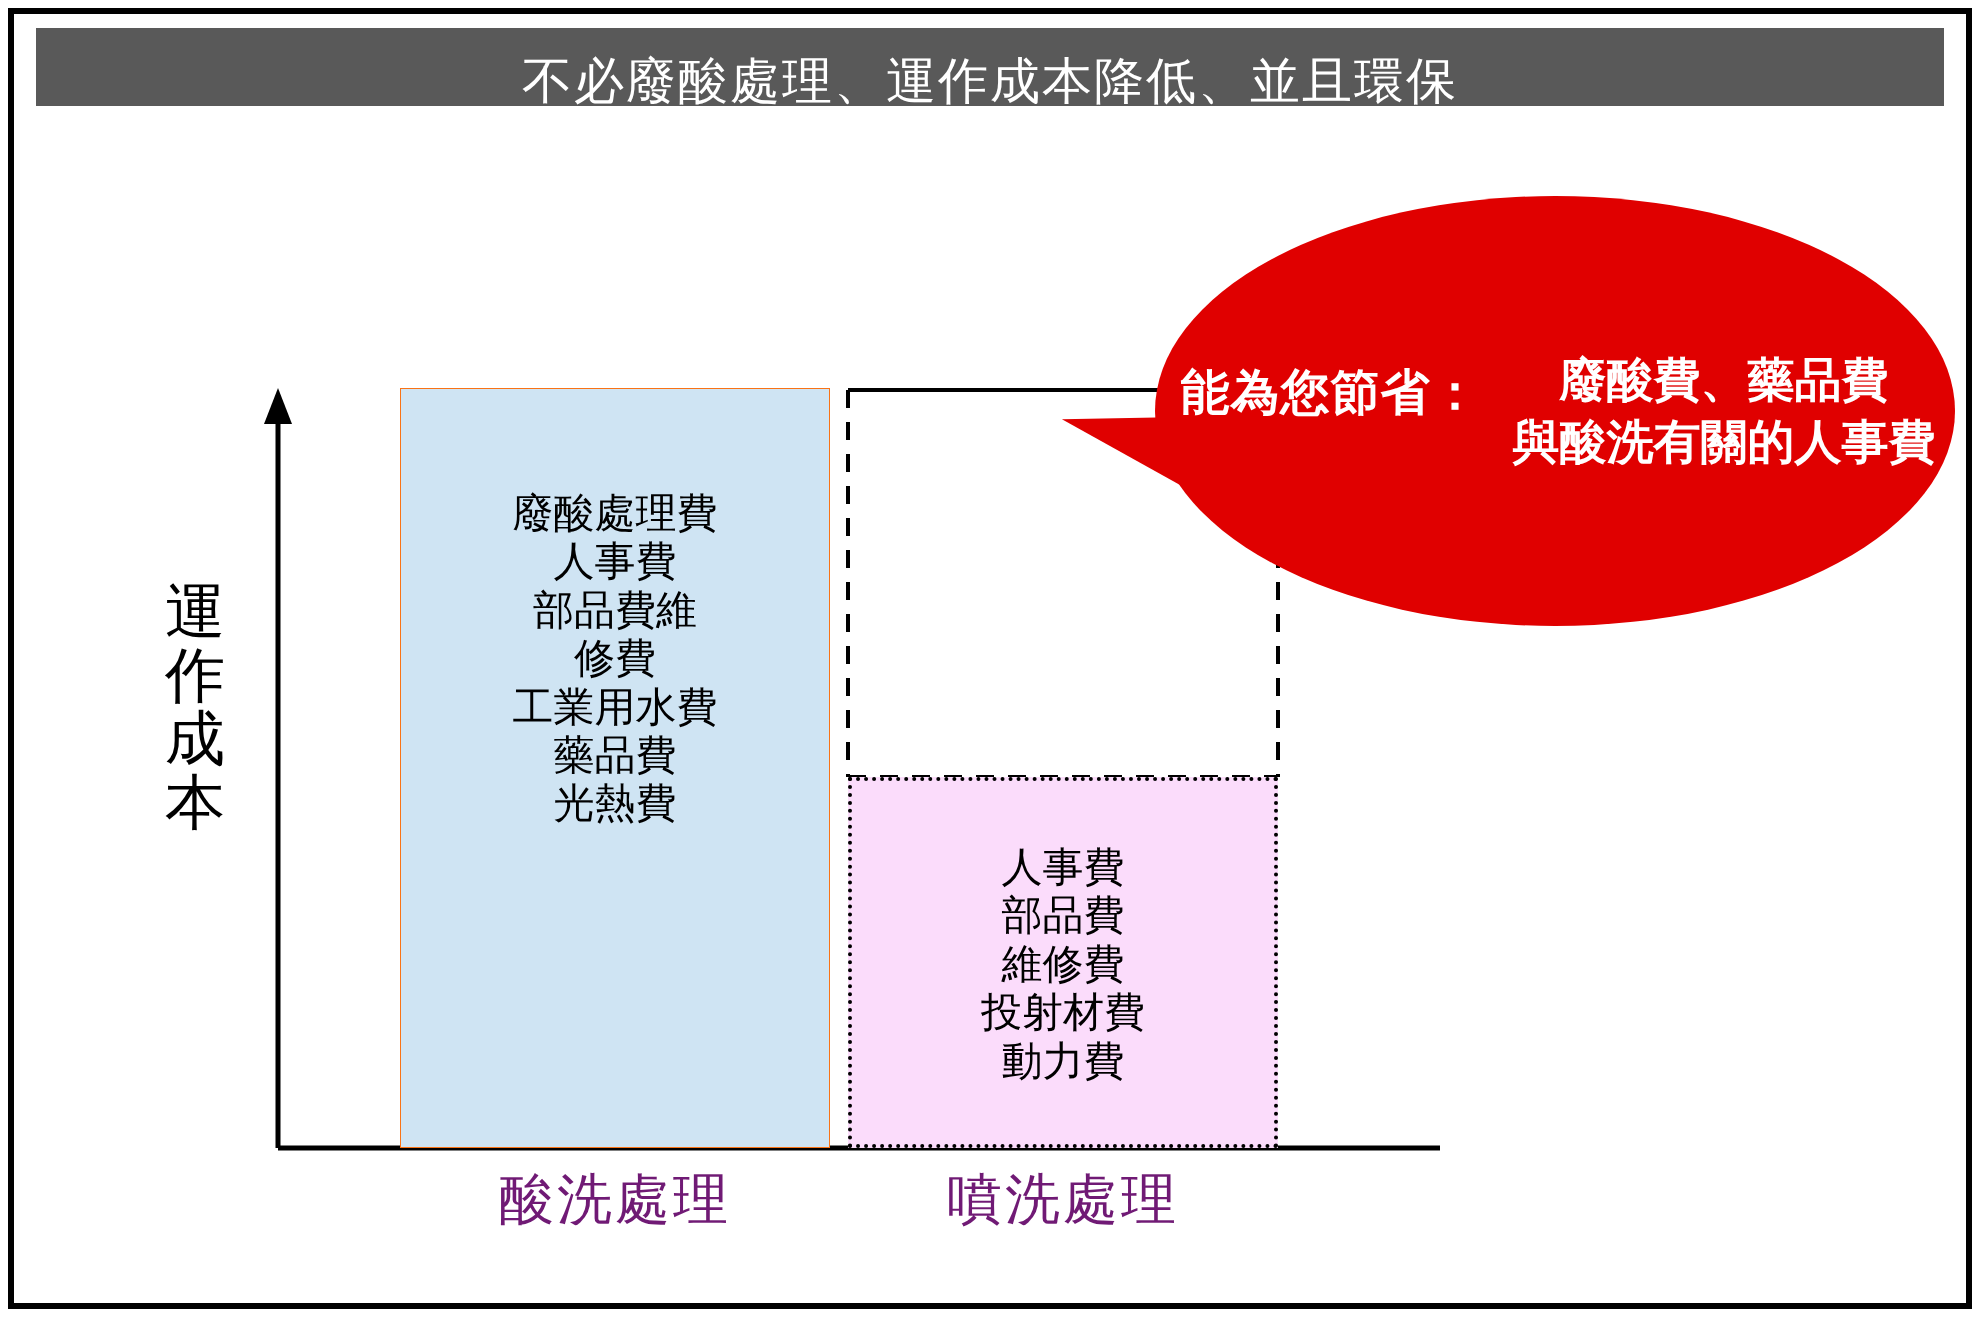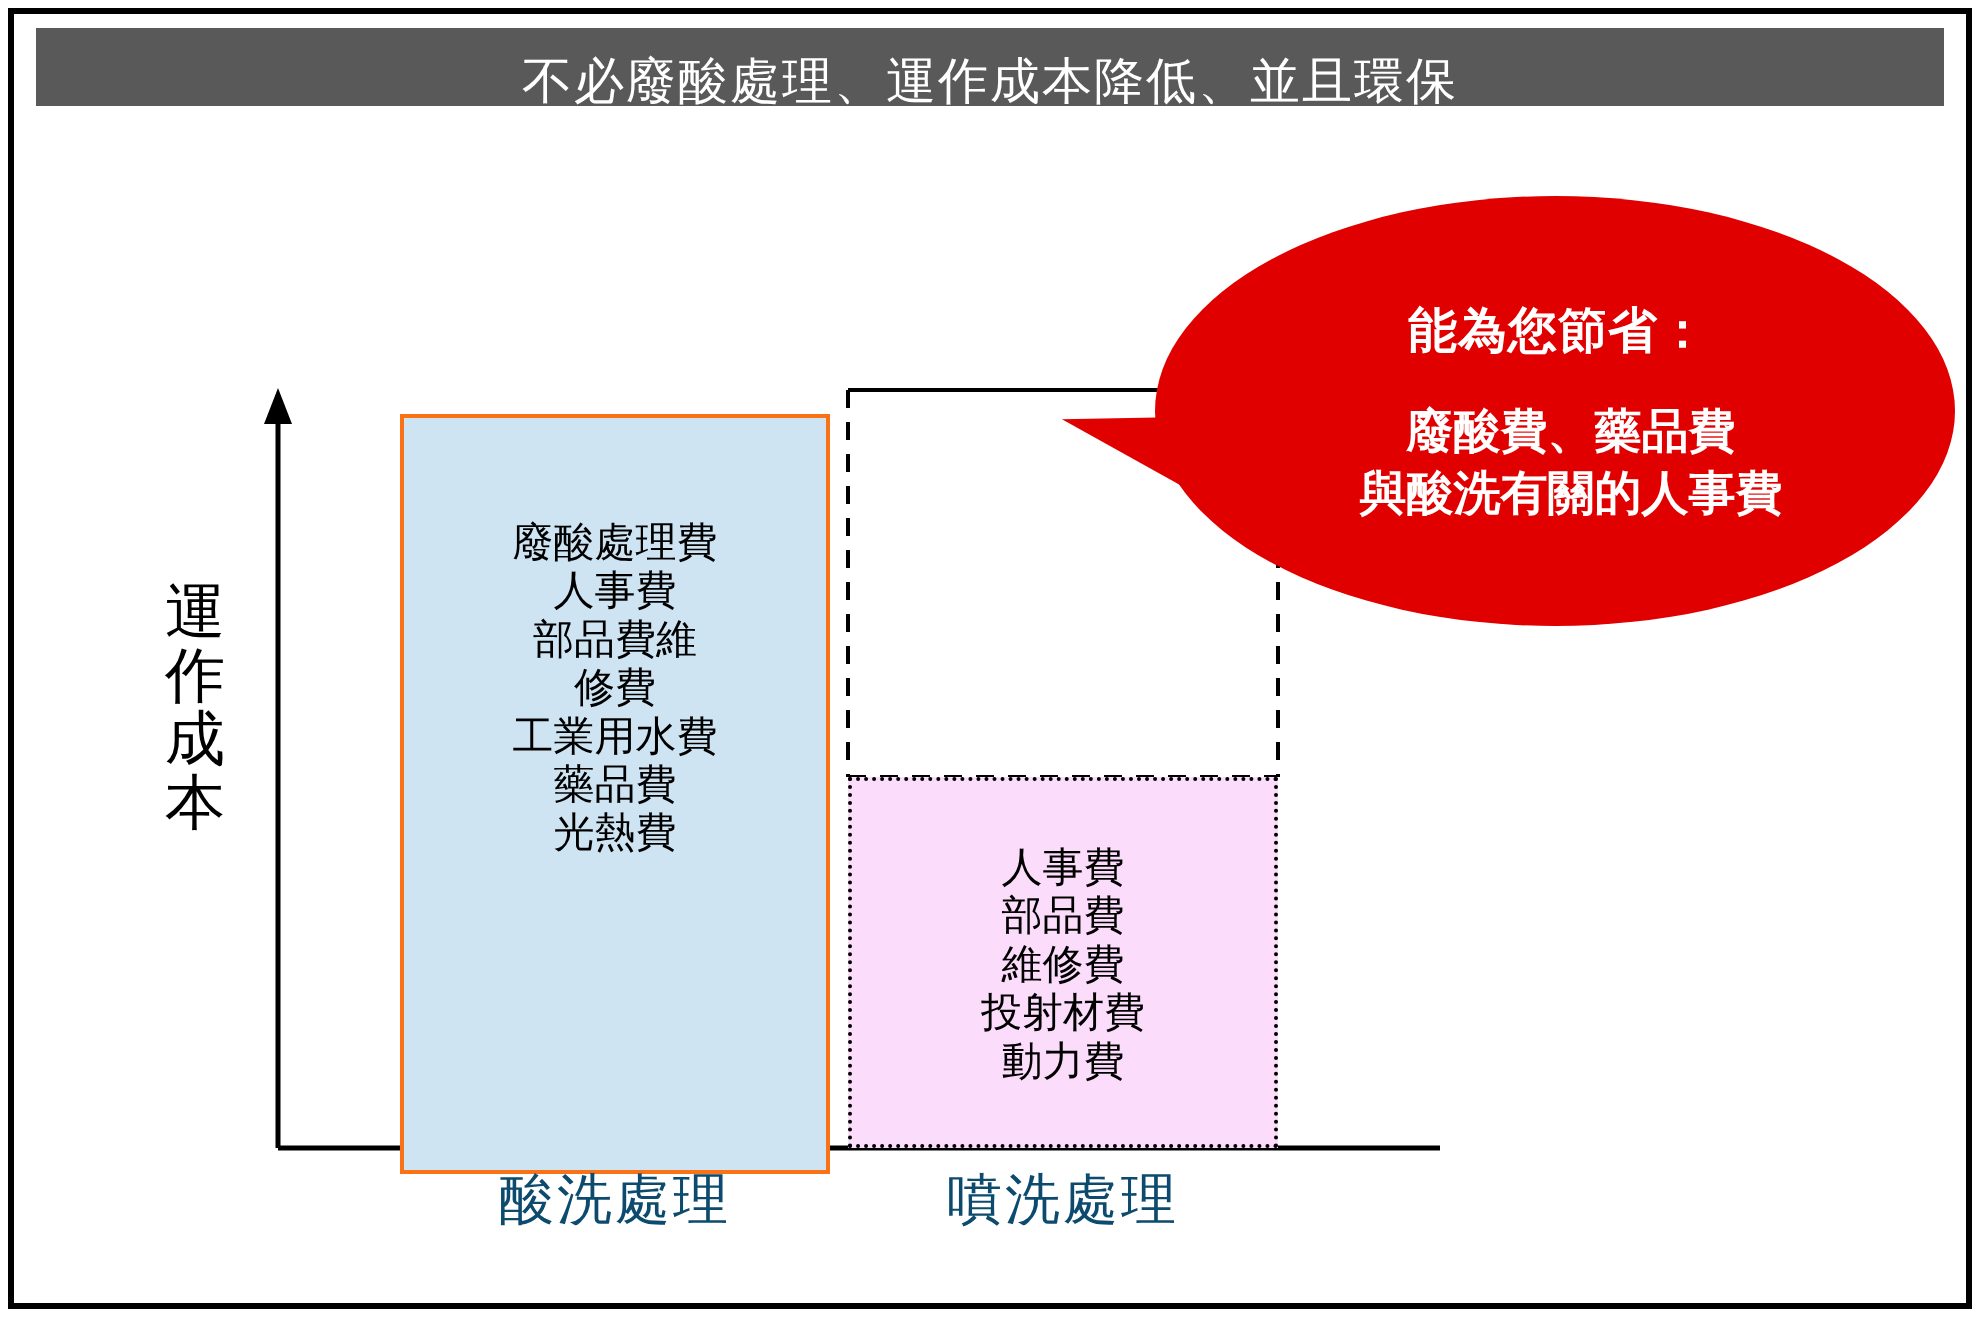--- a/index.html
+++ b/index.html
@@ -82,22 +82,21 @@
   .bar {
     position: absolute;
     box-sizing: border-box;
   }
   #bar-acid {
     left: 400px;
     top: 388px;
     width: 430px;
     height: 760px;
     background: #cfe4f3;
-    border: 4px solid #f97316;
-    margin-top: 26px;
+    border: 1px solid #f97316;
   }
   #bar-spray {
     left: 848px;
     top: 777px;
     width: 430px;
     height: 371px;
     background: #fbdcfb;
     border: 4px dotted #000000;
   }
 
@@ -113,21 +112,21 @@
   #bar-acid .bar-text { top: 100px; }
   #bar-spray .bar-text { top: 62px; }
 
   
   .cat-label {
     position: absolute;
     top: 1163px;
     width: 430px;
     text-align: center;
     font-size: 55px;
-    color: #0c4a6e;
+    color: #701a75;
     letter-spacing: 3px;
   }
   #cat-acid  { left: 400px; }
   #cat-spray { left: 848px; }
 
   
   #callout {
     position: absolute;
     left: 1155px;
     top: 196px;
@@ -148,21 +147,21 @@
     border-color: transparent #e00000 transparent transparent;
     transform: rotate(14deg);
   }
   #callout .callout-inner {
     position: absolute;
     left: 0;
     top: 0;
     width: 800px;
     height: 430px;
     display: flex;
-    flex-direction: column;
+    flex-direction: row;
     align-items: center;
     justify-content: center;
     color: #ffffff;
     font-weight: bold;
   }
   #callout-head {
     font-size: 49px;
     margin-bottom: 36px;
     margin-left: 6px;
     letter-spacing: 1px;

